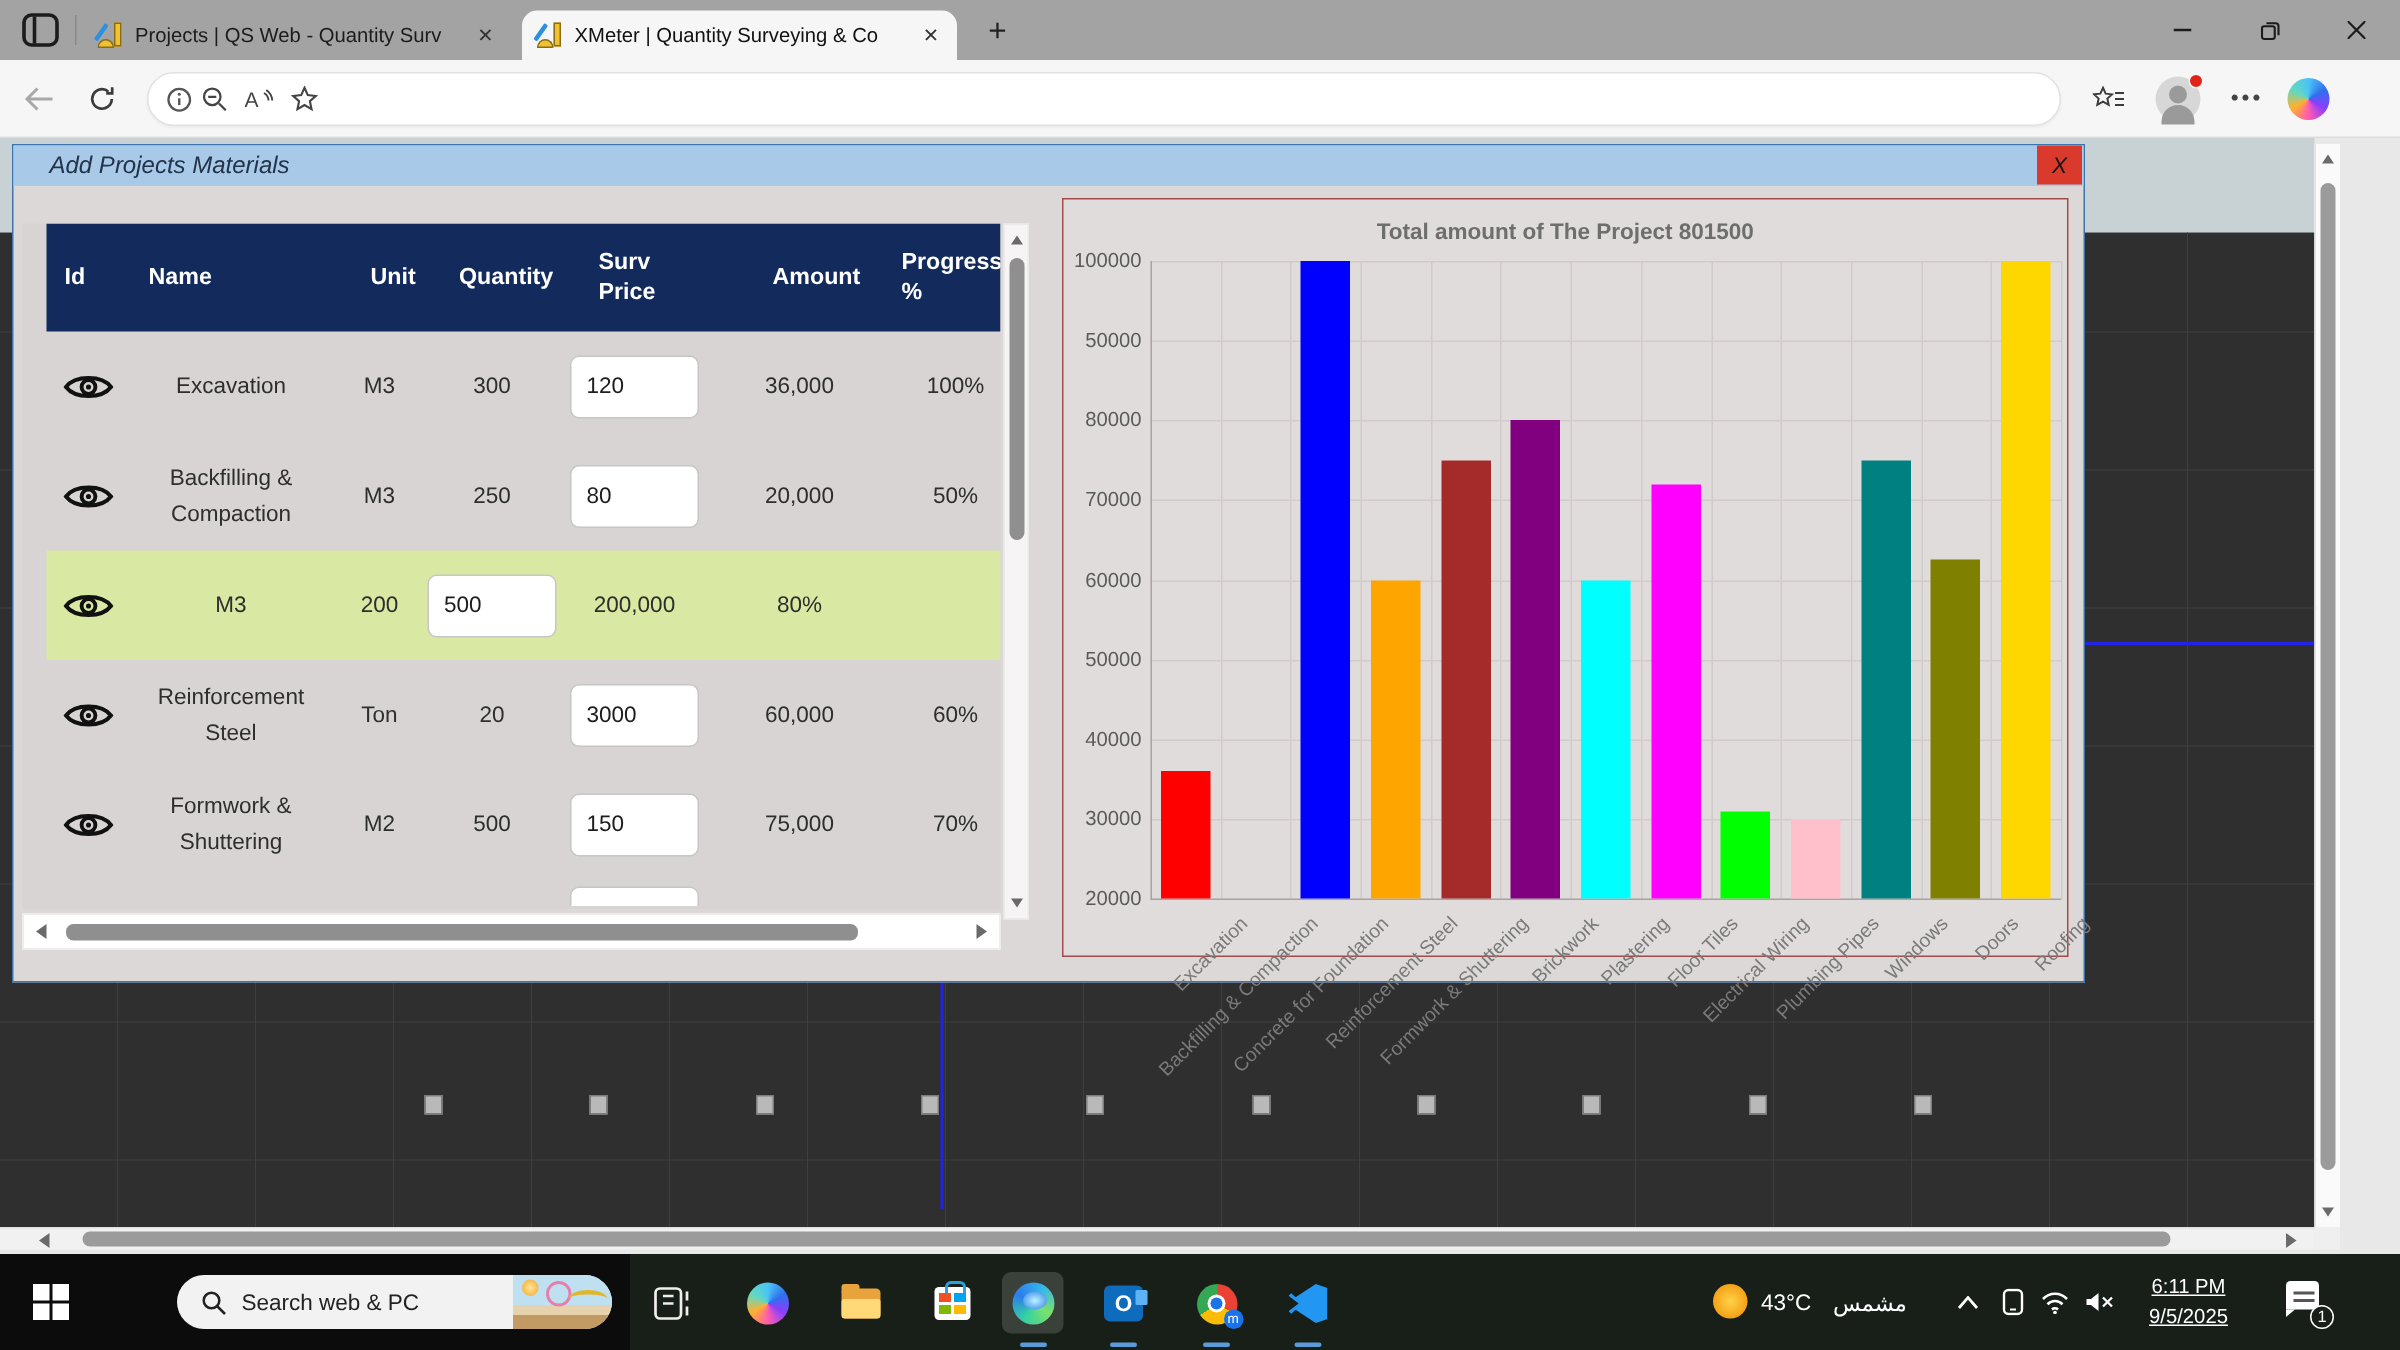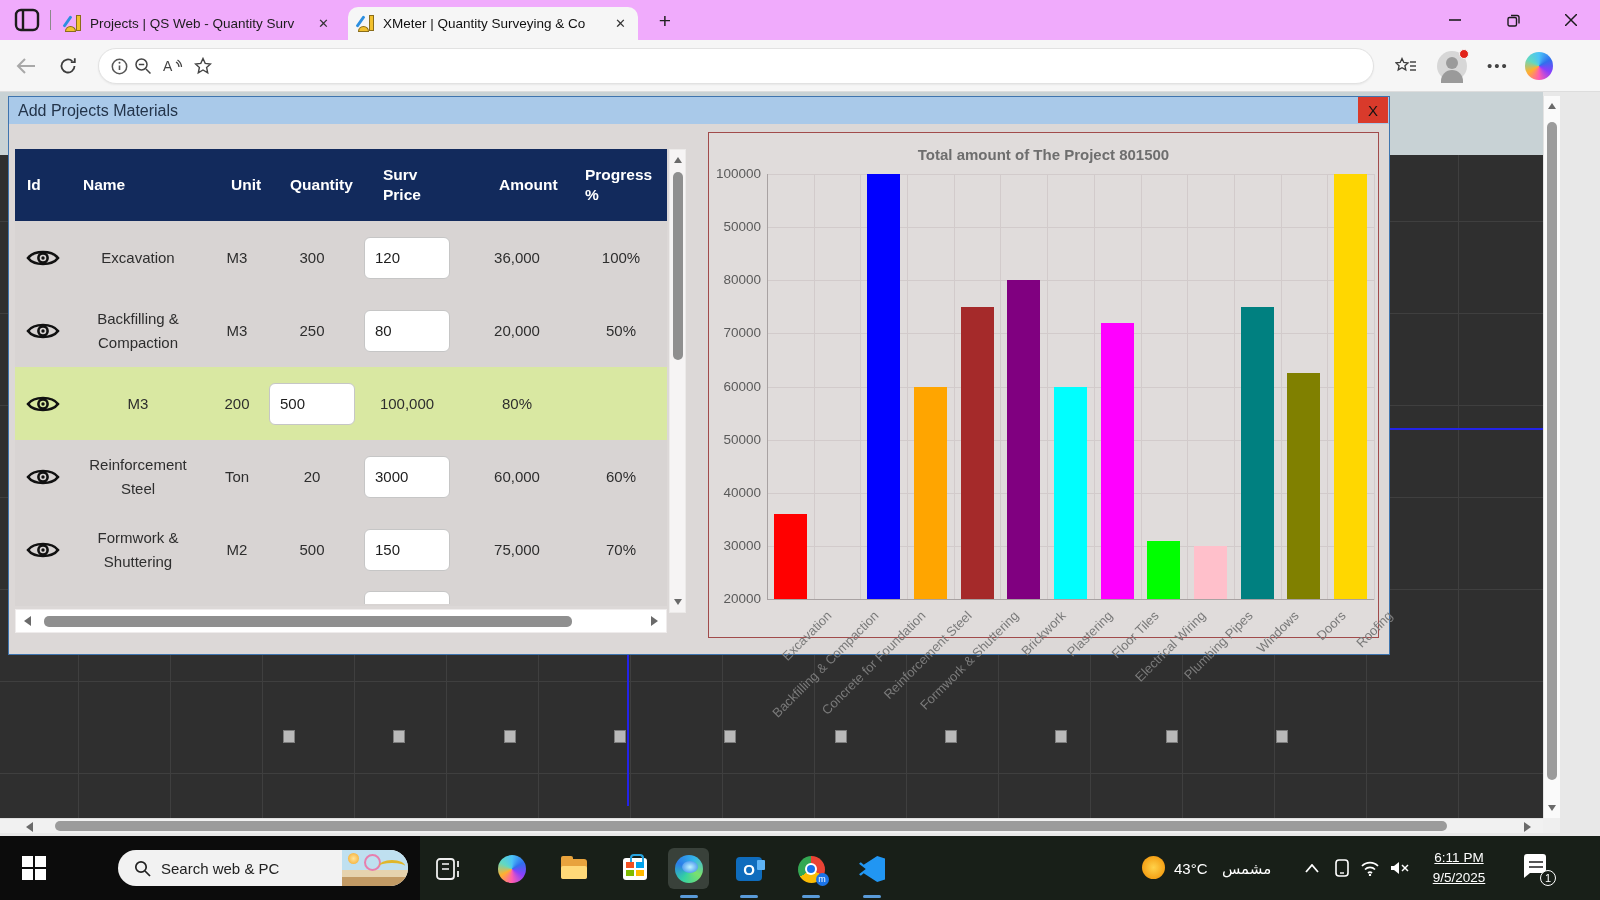--- a/index.html
+++ b/index.html
@@ -1,20 +1,20 @@
 <!DOCTYPE html>
 <html><head>
 <meta charset="utf-8">
 <style>
   * { margin:0; padding:0; box-sizing:border-box; }
   body { background:#000; font-family:"Liberation Sans", sans-serif; }
   .screen { position:relative; width:1600px; height:900px; overflow:hidden; background:#2f2f2f; }
 
   
-  .tabstrip { position:absolute; left:0; top:0; width:100%; height:40px; background:#f0abfc;padding-left:40px; }
+  .tabstrip { position:absolute; left:0; top:0; width:100%; height:40px; background:#a3a3a3;padding-left:40px; }
   .tab-actions { position:absolute; left:14px; top:8px; width:26px; height:24px; cursor:pointer; }
   .tab-divider { position:absolute; left:50px; top:10px; width:1px; height:20px; background:#8a8a8a; }
   .tab { position:absolute; top:7px; height:33px; display:flex; align-items:center; gap:8px; padding:0 10px; }
   .tab.inactive { left:55px; width:286px; color:#1c1c1c; }
   .tab.active { left:348px; width:290px; background:#f6f6f6; border-radius:10px 10px 0 0; color:#111; }
   .tab .title { flex:1; font-size:13.5px; white-space:nowrap; overflow:hidden; }
   .tab .tclose { font-size:13px; color:#333; padding:0 2px; cursor:pointer; }
   .favicon { width:17px; height:17px; position:relative; flex:none; }
   .favicon .ruler { position:absolute; right:1px; top:0; width:5px; height:16px; background:#f2c12e; border:1px solid #8a6d1a; }
   .favicon .protr { position:absolute; left:0; bottom:0; width:11px; height:6px; background:#f2c12e; border:1px solid #8a6d1a; border-radius:8px 8px 0 0; }
@@ -41,28 +41,28 @@
   .page-band { position:absolute; left:0; top:0; width:1543px; height:63px; background:#c8d2d5; }
   .canvas { position:absolute; left:0; top:63px; width:1543px; height:663px; background:#2f2f2f;
     background-image:linear-gradient(#3f3f3f 1px, transparent 1px), linear-gradient(90deg,#3f3f3f 1px, transparent 1px);
     background-size:92px 92px; background-position:-14px -26px; }
   .vline-blue { position:absolute; left:627px; top:493px; width:2px; height:158px; background:#2323e8; }
   .hline-blue { position:absolute; left:1378px; top:273px; width:165px; height:2px; background:#2323e8; }
   .handle { position:absolute; top:575px; width:12px; height:13px; background:#b9b9b9; border:1px solid #7d7d7d; cursor:pointer; }
 
   
   .modal { position:absolute; left:8px; top:4px; width:1382px; height:559px; background:#dcd8d7; border:1px solid #3e74ae; }
-  .modal-titlebar { position:relative; height:27px; background:#a9c9e9; display:flex; align-items:center; padding-left:9px; }
+  .modal-titlebar { position:relative; height:27px; background:#a9c9e9; display:flex; align-items:center; padding-left:24px;font-style:italic; }
   .modal-title { font-size:16px; color:#23344a; }
   .modal-close { position:absolute; right:1px; top:0; width:30px; height:26px; background:#d93a2b; color:#141414; font-size:15px; display:flex; align-items:center; justify-content:center; cursor:pointer; }
   .modal-body { position:absolute; left:0; top:27px; right:0; bottom:0; }
 
   
   .table-panel { position:absolute; left:6px; top:25px; width:652px; height:457px; overflow:hidden; background:#d8d4d3; }
-  .tgrid { display:grid; grid-template-columns:56px 134px 64px 86px 104px 116px 92px; align-items:center; }
+  .tgrid { display:grid; grid-template-columns:56px 134px 64px 86px 104px 116px 92px; align-items:center;margin-left:16px; }
   .t-header { height:72px; background:#122a5c; color:#fff; font-weight:bold; font-size:15.5px; }
   .t-header .h { padding-left:10px; line-height:1.3; }
   .t-header .h.p0 { padding-left:12px; } .t-header .h.p1 { padding-left:12px; }
   .t-header .h.p2 { padding-left:26px; } .t-header .h.p3 { padding-left:21px; }
   .t-header .h.p4 { padding-left:28px; } .t-header .h.p5 { padding-left:40px; }
   .t-header .h.p6 { padding-left:10px; }
   .t-row { height:73px; text-align:center; color:#2e2e2e; font-size:15px; cursor:pointer; }
   .t-row.highlight { background:#d9e8a2; }
   .t-row .name { line-height:1.55; padding:0 4px; }
   .eye-wrap { display:flex; justify-content:center; }
@@ -325,21 +325,21 @@
                 <div class="eye-wrap">
                   <svg width="34" height="22" viewBox="0 0 34 22">
                     <path d="M2 11 C8 3 26 3 32 11 C26 19 8 19 2 11 Z" fill="none" stroke="#111" stroke-width="2.6"></path>
                     <circle cx="17" cy="11" r="4.6" fill="none" stroke="#111" stroke-width="2.6"></circle>
                     <circle cx="17" cy="11" r="1.7" fill="#111"></circle>
                   </svg>
                 </div>
                 <div>M3</div>
                 <div>200</div>
                 <input class="price-input" value="500" style="">
-                <div>100,000</div>
+                <div>200,000</div>
                 <div>80%</div>
               </div>
               <div class="t-row tgrid">
                 <div class="eye-wrap">
                   <svg width="34" height="22" viewBox="0 0 34 22">
                     <path d="M2 11 C8 3 26 3 32 11 C26 19 8 19 2 11 Z" fill="none" stroke="#111" stroke-width="2.6"></path>
                     <circle cx="17" cy="11" r="4.6" fill="none" stroke="#111" stroke-width="2.6"></circle>
                     <circle cx="17" cy="11" r="1.7" fill="#111"></circle>
                   </svg>
                 </div>

